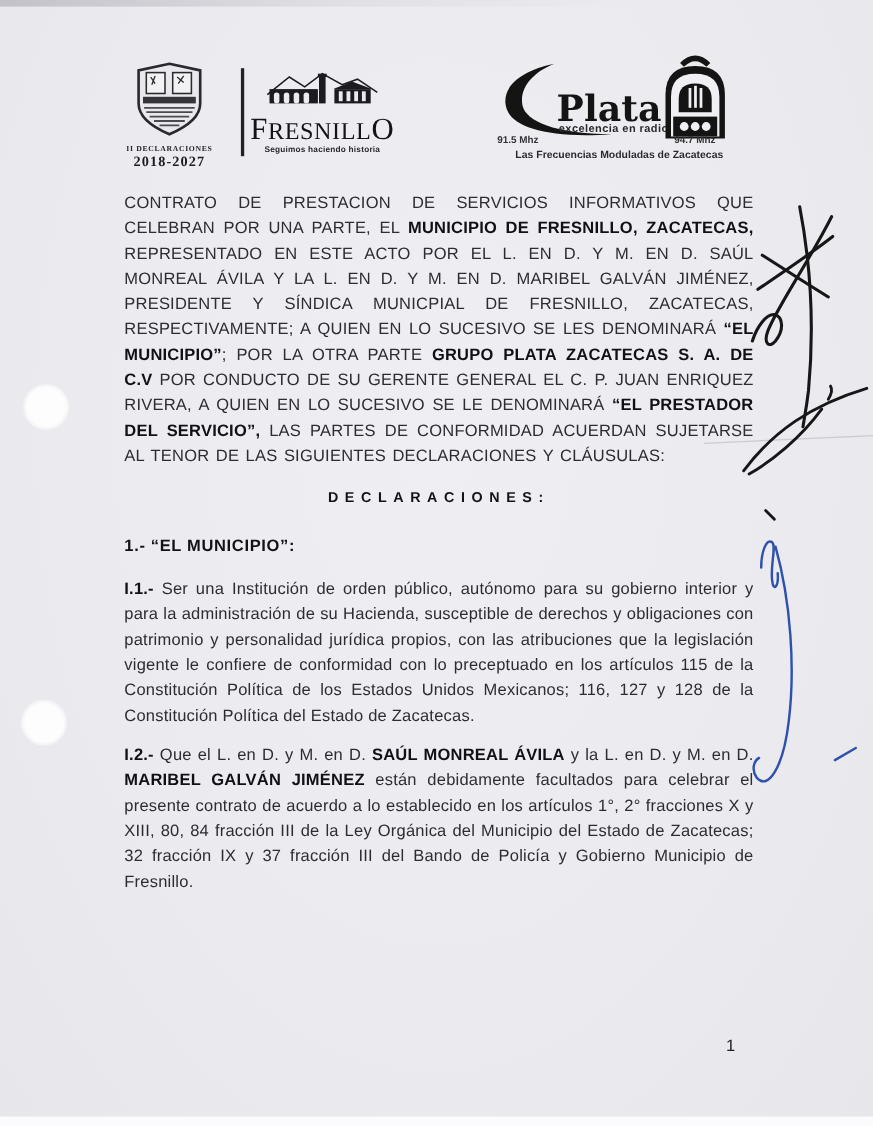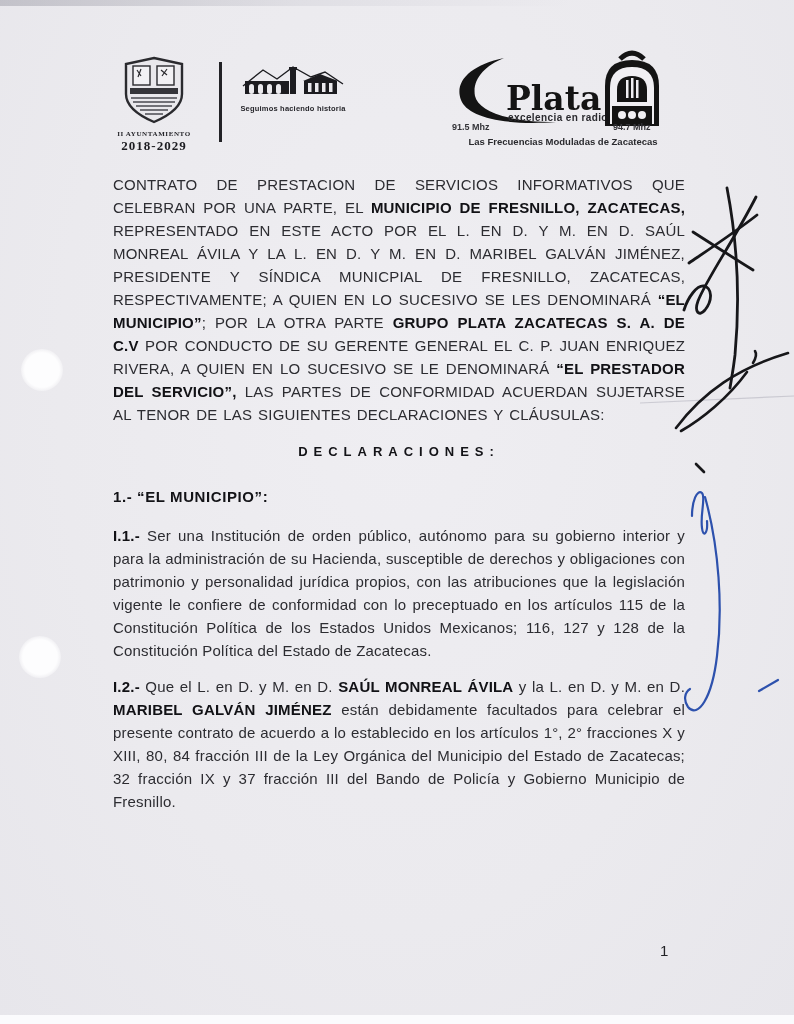--- a/index.html
+++ b/index.html
@@ -60,22 +60,22 @@
 
   <div class="coat">
     <svg width="62" height="68" viewBox="0 0 62 68">
       <path d="M31,2 L59,8 L59,38 Q59,54 31,66 Q3,54 3,38 L3,8 Z" fill="#e9e8ec" stroke="#2a2a2e" stroke-width="2.4"></path>
       <rect x="10" y="10" width="17" height="19" fill="#f2f1f4" stroke="#2a2a2e" stroke-width="1.4"></rect>
       <rect x="34" y="10" width="17" height="19" fill="#f2f1f4" stroke="#2a2a2e" stroke-width="1.4"></rect>
       <path d="M14,14 l4,6 M18,13 l-3,8 M38,14 l6,5 M44,13 l-5,7" stroke="#2a2a2e" stroke-width="1.2" fill="none"></path>
       <rect x="7" y="32" width="48" height="6" fill="#35353a"></rect>
       <path d="M8,42 h46 M10,46 h42 M13,50 h36 M17,54 h28 M22,58 h18" stroke="#4a4a50" stroke-width="1.6"></path>
     </svg>
-    <div class="org">II AYUNTAMIENTO</div>
-    <div class="term">2018-2029</div>
+    <div class="org">II DECLARACIONES</div>
+    <div class="term">2018-2027</div>
   </div>
 
   <div class="hdr-divider"></div>
 
   <div class="fresnillo">
     <svg width="104" height="36" viewBox="0 0 104 36">
       <path d="M2,22 L22,6 L36,15 L52,3 L70,13 L84,8 L102,20" fill="none" stroke="#1c1c20" stroke-width="1.4"></path>
       <rect x="4" y="17" width="44" height="13" fill="#1c1c20"></rect>
       <rect x="8" y="20" width="5" height="10" rx="2.5" fill="#ebeaee"></rect>
       <rect x="17" y="20" width="5" height="10" rx="2.5" fill="#ebeaee"></rect>
@@ -83,20 +83,21 @@
       <rect x="35" y="20" width="5" height="10" rx="2.5" fill="#ebeaee"></rect>
       <rect x="49" y="4" width="6" height="26" fill="#1c1c20"></rect>
       <rect x="48" y="3" width="8" height="3" fill="#1c1c20"></rect>
       <path d="M62,17 L79,10 L97,17 Z" fill="#1c1c20"></path>
       <rect x="63" y="17" width="33" height="13" fill="#1c1c20"></rect>
       <rect x="67" y="19" width="3.5" height="9" fill="#ebeaee"></rect>
       <rect x="74" y="19" width="3.5" height="9" fill="#ebeaee"></rect>
       <rect x="81" y="19" width="3.5" height="9" fill="#ebeaee"></rect>
       <rect x="88" y="19" width="3.5" height="9" fill="#ebeaee"></rect>
     </svg>
+    <div class="name"><span class="cap">F</span><span>RESNILL</span><span class="cap">O</span></div>
     <div class="tagline">Seguimos haciendo historia</div>
   </div>
 
   <div class="gplata">
     <svg class="swoosh" width="112" height="76" viewBox="0 0 112 76">
       <path d="M52,2 C18,9 2,26 9,44 C15,60 48,70 104,66 C52,66 26,54 23,40 C20,24 32,10 52,2 Z" fill="#141414"></path>
     </svg>
     <div class="gp-l2">Plata</div>
     <div class="gp-tag">excelencia en radio</div>
     <svg class="gp-radio" width="64" height="78" viewBox="0 0 64 78">

